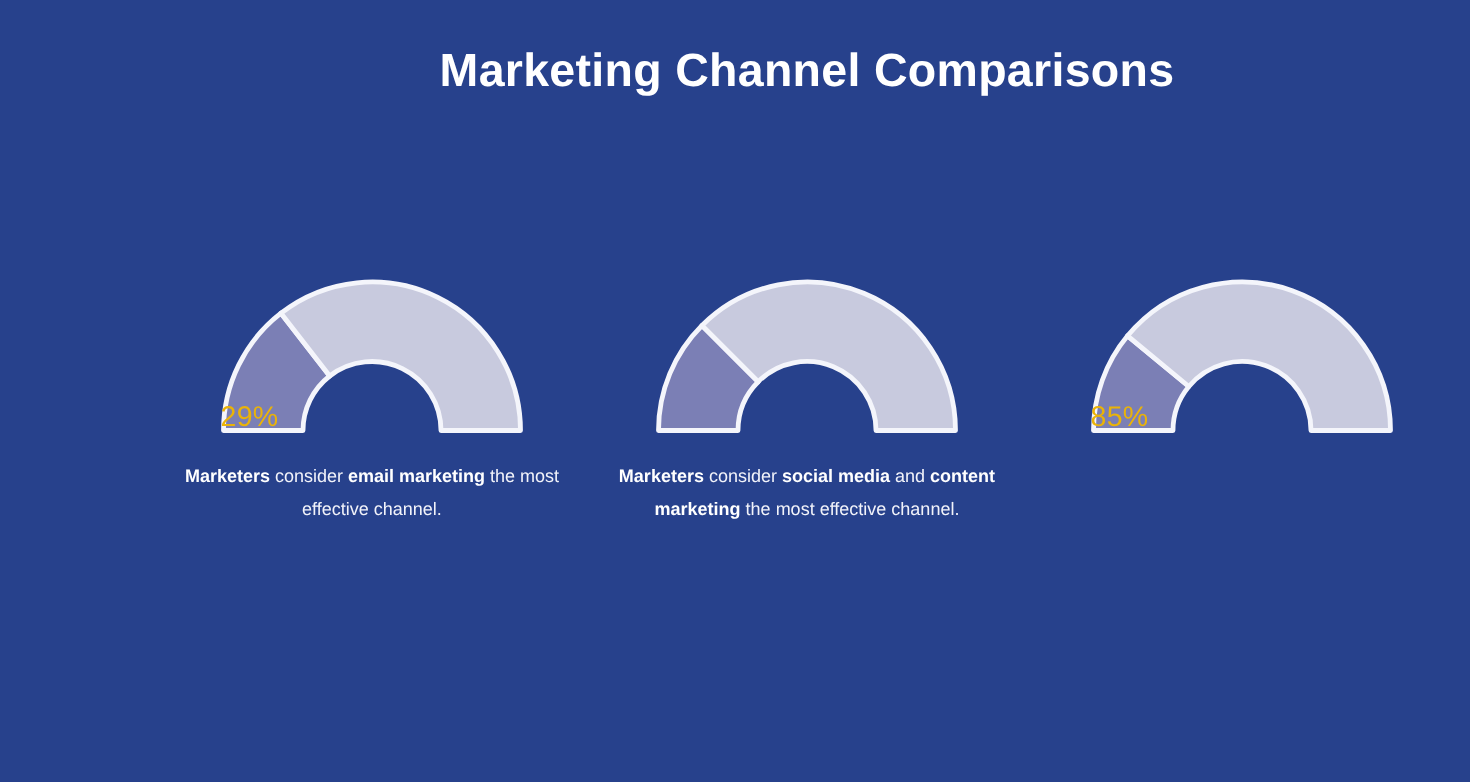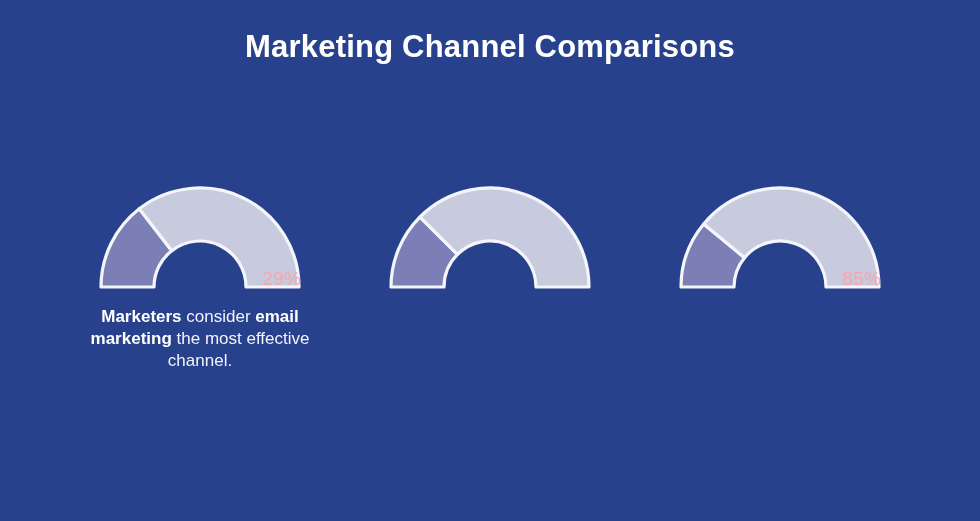--- a/index.html
+++ b/index.html
@@ -12,20 +12,21 @@
     background: #27418c;
     font-family: "Liberation Sans", sans-serif;
     overflow: hidden;
     position: relative;
   }
 
   .slide {
     position: absolute;
     inset: 0;
     background: #27418c;
+    margin-left: 48px;
   }
 
   .slide-title {
     position: absolute;
     top: 27px;
     left: 0;
     width: 980px;
     text-align: center;
     color: #ffffff;
     font-size: 31px;
@@ -64,34 +65,34 @@
     width: 202px;
     height: 103px;
     overflow: visible;
   }
 
   .gauge-value {
     position: absolute;
     left: 0;
     width: 202px;
     bottom: -1px;
-    text-align: right;
-    color: #fca5a5;
+    text-align: left;
+    color: #eab308;
     font-size: 19px;
     font-weight: normal;
     line-height: 22px;
     letter-spacing: 0.2px;
   }
 
   .caption {
     margin-top: 17px;
     width: 260px;
     text-align: center;
     color: #f2f3fa;
-    font-size: 17px;
+    font-size: 12px;
     line-height: 22px;
     font-weight: normal;
   }
   .caption b {
     font-weight: bold;
     color: #ffffff;
   }
 </style>
 </head>
 <body>
@@ -117,20 +118,21 @@
 
     <div class="gauge-card">
       <div class="gauge-wrap">
         <svg class="gauge-svg" viewBox="0 0 202 103">
           <g>
               <path d="M 2 100.99999999999999 A 99 99 0 0 1 30.996428662531798 30.996428662531784 L 68.4730880654188 68.4730880654188 A 46 46 0 0 0 55 101 Z" fill="#7b7fb5" stroke="#f4f5fb" stroke-width="3.2" stroke-linejoin="round"></path>
               <path d="M 30.996428662531798 30.996428662531784 A 99 99 0 0 1 200 101 L 147 101 A 46 46 0 0 0 68.4730880654188 68.4730880654188 Z" fill="#c8cade" stroke="#f4f5fb" stroke-width="3.2" stroke-linejoin="round"></path>
             </g>
         </svg>
       </div>
+      <div class="caption"><b>Marketers</b><span> consider </span><b>social media</b><span> and </span><b>content marketing</b><span> the most effective channel.</span></div>
     </div>
 
     <div class="gauge-card">
       <div class="gauge-wrap">
         <svg class="gauge-svg" viewBox="0 0 202 103">
           <g>
               <path d="M 2 100.99999999999999 A 99 99 0 0 1 24.719188965196878 37.89502501487971 L 65.5563908323137 71.67849647156027 A 46 46 0 0 0 55 101 Z" fill="#7b7fb5" stroke="#f4f5fb" stroke-width="3.2" stroke-linejoin="round"></path>
               <path d="M 24.719188965196878 37.89502501487971 A 99 99 0 0 1 200 101 L 147 101 A 46 46 0 0 0 65.5563908323137 71.67849647156027 Z" fill="#c8cade" stroke="#f4f5fb" stroke-width="3.2" stroke-linejoin="round"></path>
             </g>
         </svg>

